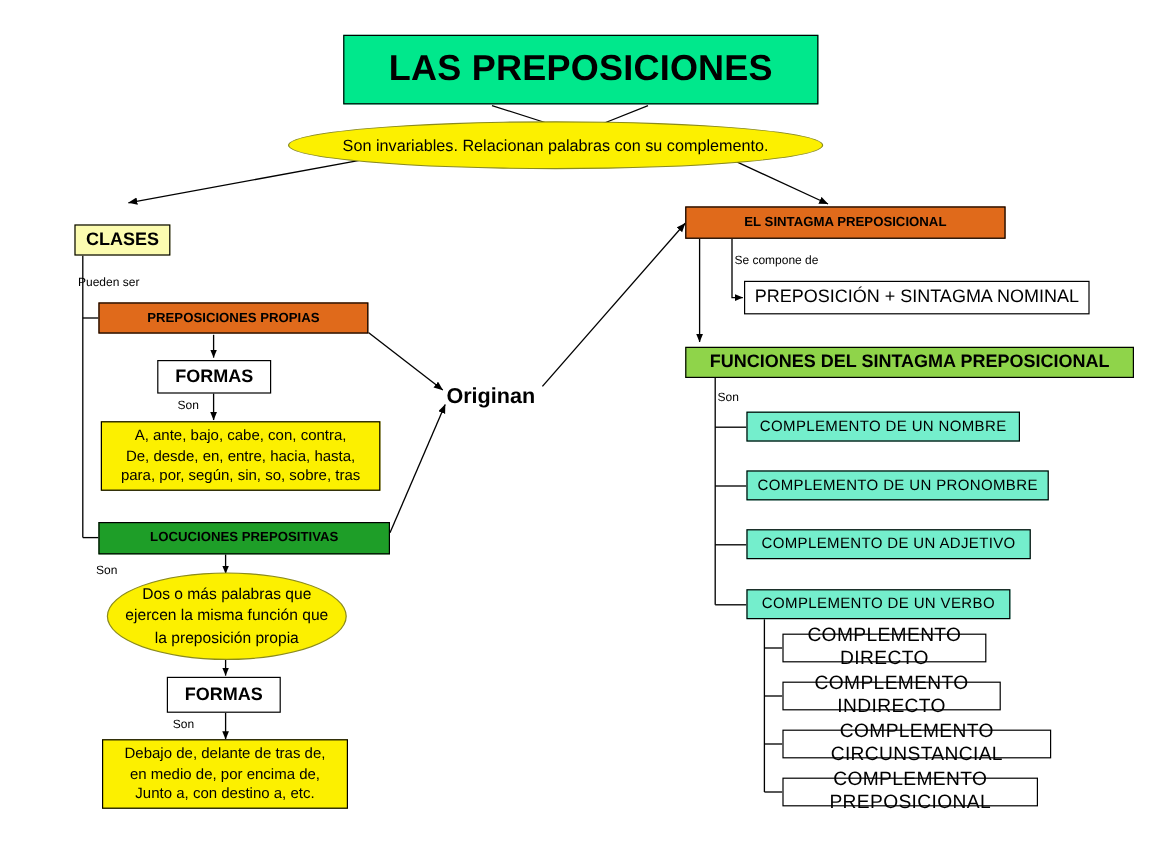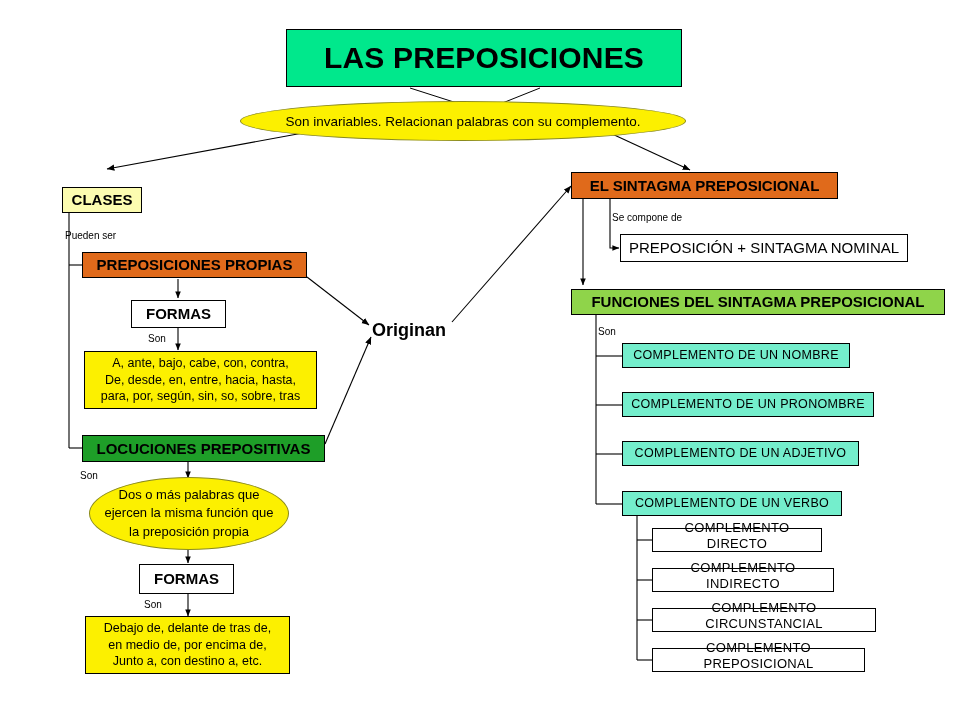--- a/index.html
+++ b/index.html
@@ -38,45 +38,44 @@
   }
   .boxed {
     border: 1px solid #000000;
   }
   .title-box {
     font-size: 30px;
     font-weight: bold;
     letter-spacing: 0.2px;
   }
   .band {
-    font-size: 15px;
+    font-size: 11px;
     font-weight: bold;
   }
   .band-green {
     font-size: 15px;
     font-weight: bold;
   }
   .plain-box {
     font-size: 15px;
     font-weight: bold;
   }
   .thin-box {
     font-size: 15px;
     font-weight: normal;
   }
   .cyan-box {
     font-size: 12.5px;
     font-weight: normal;
     letter-spacing: 0.3px;
   }
   .white-sub {
-    font-size: 13px;
+    font-size: 16px;
     font-weight: normal;
     letter-spacing: 0.3px;
-    align-items: flex-end;
   }
   .list-box {
     font-size: 12.5px;
     font-weight: normal;
     line-height: 1.35;
     align-items: center;
   }
   .ellipse {
     position: absolute;
     box-sizing: border-box;

